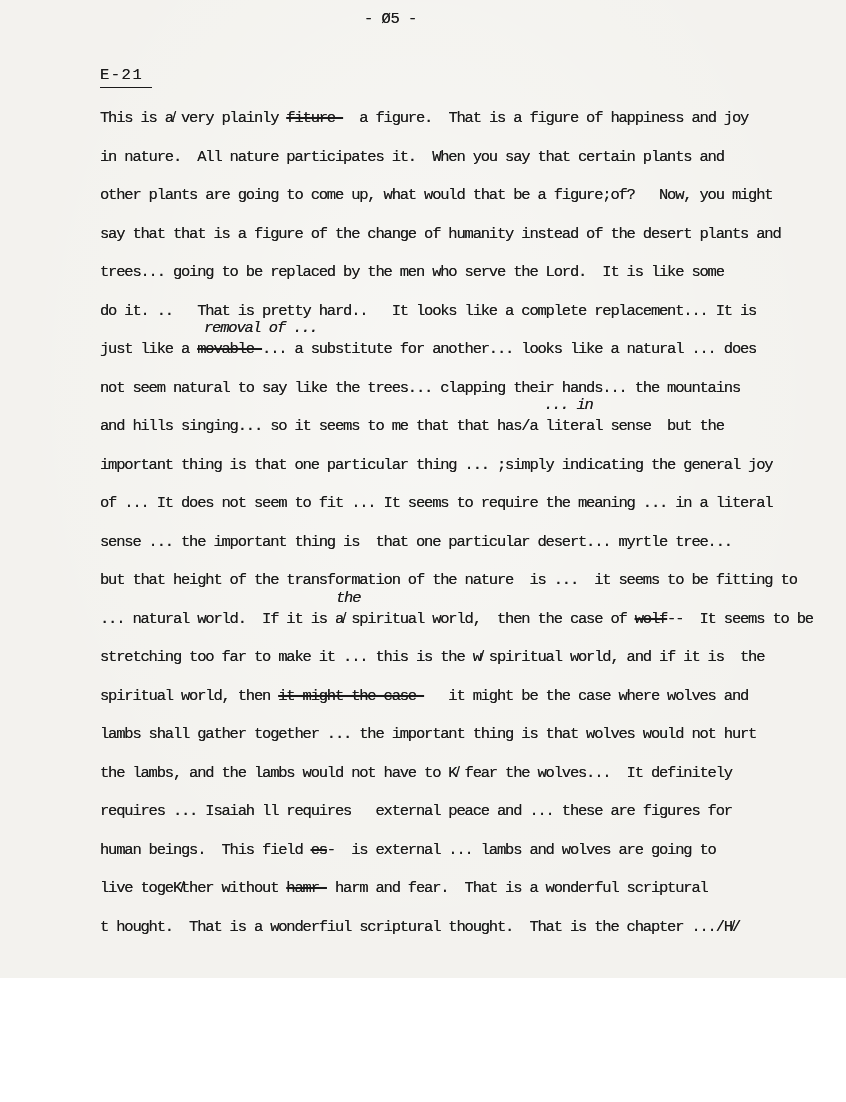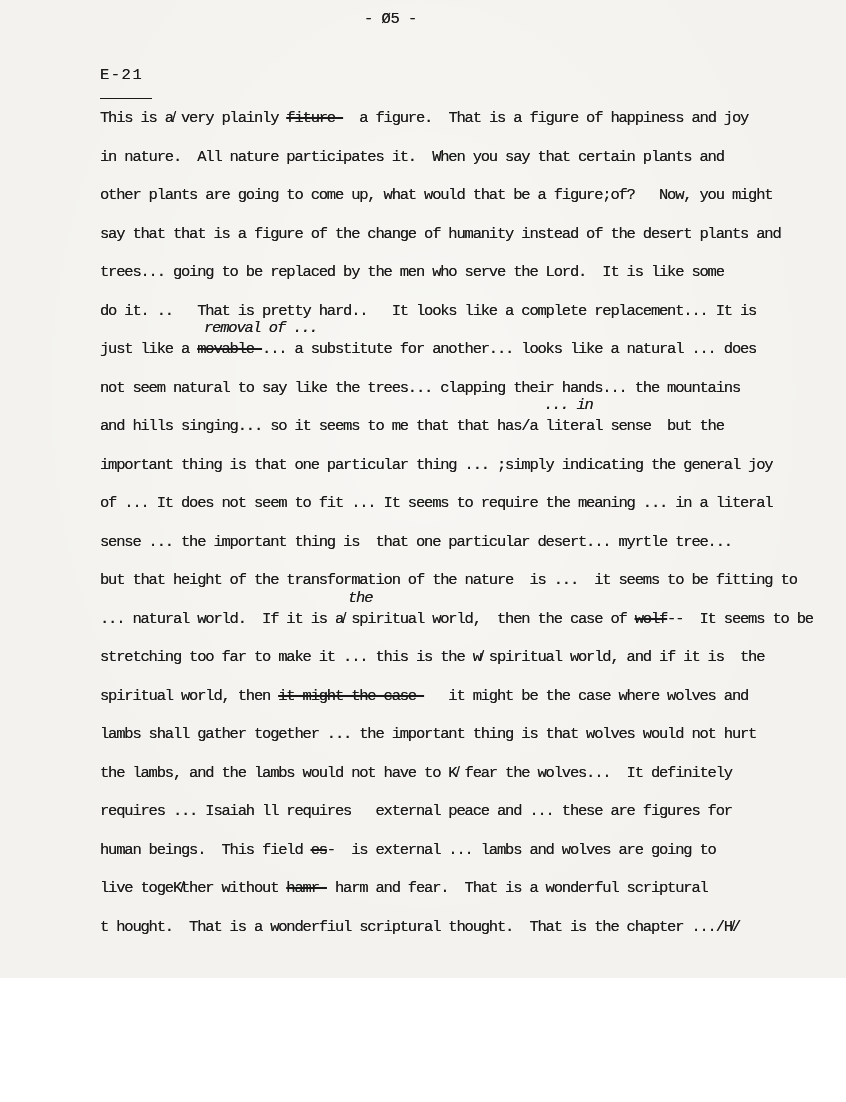--- a/index.html
+++ b/index.html
@@ -13,21 +13,21 @@
     color:var(--ink);
   }
   .page-number {
     position:absolute; top:10px; left:364px;
     font-size:15.5px; letter-spacing:-0.5px; white-space:pre;
     text-shadow:0 0 0.6px rgba(20,20,20,0.75);
   }
   .section-heading {
     position:absolute; top:66px; left:100px;
     font-size:15.5px; letter-spacing:1.5px;
-    border-bottom:1.6px solid var(--ink); padding:0 9px 14px 0;
+    border-bottom:1.6px solid var(--ink); padding:0 9px 3px 0;
     text-shadow:0 0 0.6px rgba(20,20,20,0.75);
   }
   .body-text {
     position:absolute; top:99px; left:100px; width:740px;
     font-size:15.5px; letter-spacing:-1.2px; line-height:38.5px;
     text-shadow:0 0 0.6px rgba(20,20,20,0.7);
     font-variant-ligatures:none;
   }
   .line { position:relative; height:38.5px; white-space:pre; }
   .strike { text-decoration:line-through; text-decoration-thickness:1.6px; }
@@ -58,21 +58,21 @@
       <div class="line"><span>say that that is a figure of the change of humanity instead of the desert plants and</span></div>
       <div class="line"><span>trees... going to be replaced by the men who serve the Lord.  It is like some</span></div>
       <div class="line"><span>do it. ..   That is pretty hard..   It looks like a complete replacement... It is</span></div>
       <div class="line"><div class="insert" style="left: 104px;">removal of ...</div><span>just like a </span><span class="strike">movable-</span><span>... a substitute for another... looks like a natural ... does</span></div>
       <div class="line"><span>not seem natural to say like the trees... clapping their hands... the mountains</span></div>
       <div class="line"><div class="insert" style="left: 402px; margin-left: 42px;">... in</div><span>and hills singing... so it seems to me that that has/a literal sense  but the</span></div>
       <div class="line"><span>important thing is that one particular thing ... ;simply indicating the general joy</span></div>
       <div class="line"><span>of ... It does not seem to fit ... It seems to require the meaning ... in a literal</span></div>
       <div class="line"><span>sense ... the important thing is  that one particular desert... myrtle tree...</span></div>
       <div class="line"><span>but that height of the transformation of the nature  is ...  it seems to be fitting to</span></div>
-      <div class="line"><div class="insert" style="left: 236px; margin-left: 12px;">the</div><span>... natural world.  If it is a̸ spiritual world,  then the case of </span><span class="strike">wolf</span><span>--  It seems to be</span></div>
+      <div class="line"><div class="insert" style="left: 236px;">the</div><span>... natural world.  If it is a̸ spiritual world,  then the case of </span><span class="strike">wolf</span><span>--  It seems to be</span></div>
       <div class="line"><span>stretching too far to make it ... this is the w̸ spiritual world, and if it is  the</span></div>
       <div class="line"><span>spiritual world, then </span><span class="strike">it might the case-</span><span>   it might be the case where wolves and</span></div>
       <div class="line"><span>lambs shall gather together ... the important thing is that wolves would not hurt</span></div>
       <div class="line"><span>the lambs, and the lambs would not have to K̸ fear the wolves...  It definitely</span></div>
       <div class="line"><span>requires ... Isaiah ll requires   external peace and ... these are figures for</span></div>
       <div class="line"><span>human beings.  This field </span><span class="strike">es</span><span>-  is external ... lambs and wolves are going to</span></div>
       <div class="line"><span>live togeK̸ther without </span><span class="strike">hamr-</span><span> harm and fear.  That is a wonderful scriptural</span></div>
       <div class="line"><span>t hought.  That is a wonderfiul scriptural thought.  That is the chapter .../H̸/</span></div>
     </div>
   <div class="smudge smudge-1"></div>

